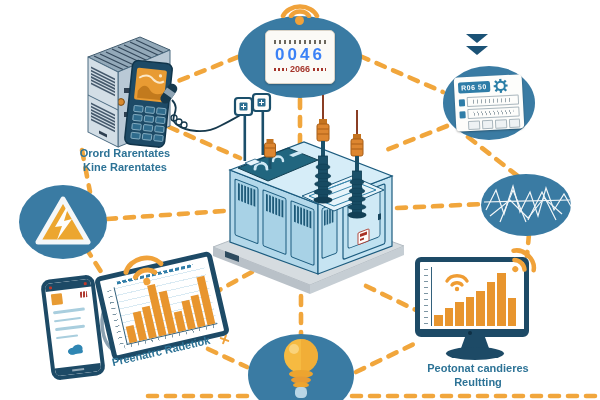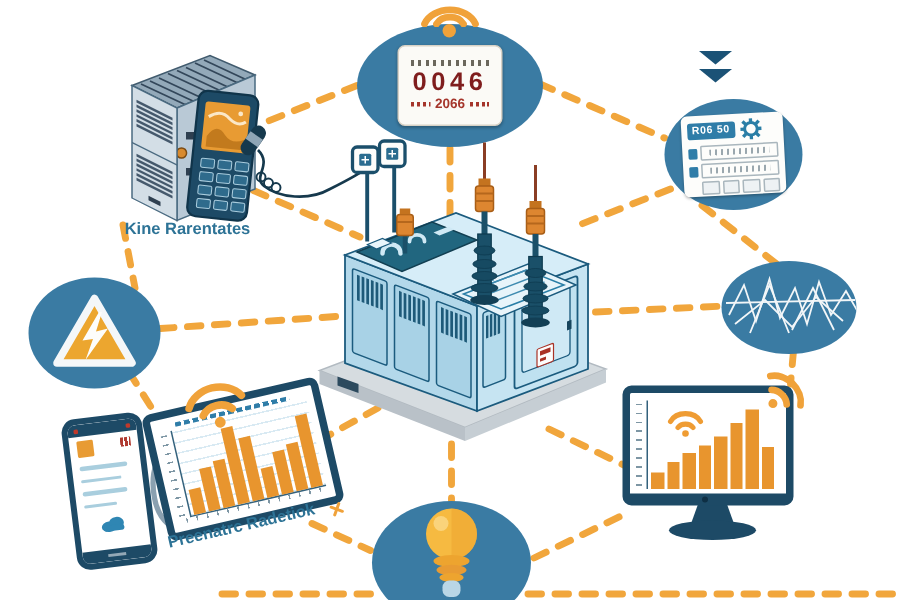--- a/index.html
+++ b/index.html
@@ -9,21 +9,21 @@
   svg{display:block;}
 
   
   .oval{background:#3a7ba3;border-radius:50%;position:absolute;z-index:2;}
 
   
   .meter-oval{left:238px;top:16px;width:124px;height:82px;display:flex;align-items:center;justify-content:center;}
   .meter-display{width:68px;height:52px;background:#fbfaf6;border:1px solid #d8d2c6;border-radius:5px;
     box-shadow:0 1px 2px rgba(0,0,0,.25);display:flex;flex-direction:column;align-items:center;justify-content:center;gap:2px;}
   .meter-ticks{width:52px;height:4px;background:repeating-linear-gradient(90deg,#6b675c 0 2px,transparent 2px 5px);}
-  .meter-reading{font-size:17px;font-weight:bold;letter-spacing:3px;color:#7f1d1d;line-height:1;}
+  .meter-reading{font-size:17px;font-weight:bold;letter-spacing:3px;color:#3b82f6;line-height:1;}
   .meter-sub{display:flex;align-items:center;gap:3px;}
   .meter-dots{width:13px;height:3px;background:repeating-linear-gradient(90deg,#a5352b 0 2px,transparent 2px 4px);}
   .meter-secondary{font-size:9px;font-weight:bold;color:#a5352b;line-height:1;}
   .meter-dot{left:295px;top:16px;width:9px;height:9px;border-radius:50%;background:#f0a23a;z-index:3;}
 
   
   .chevron{width:0;height:0;border-left:11px solid transparent;border-right:11px solid transparent;
     border-top:9px solid #1b5276;position:absolute;z-index:2;}
   .panel-oval{left:443px;top:66px;width:92px;height:74px;display:flex;align-items:center;justify-content:center;}
   .panel-body{width:68px;height:54px;background:#fdfdfb;border-radius:4px;transform:rotate(-3deg);
@@ -230,20 +230,21 @@
     <rect x="-5" y="-2" width="10" height="6" fill="#8fa5b5"></rect>
   </g>
   <g stroke="#16394d" stroke-width="1.3" fill="none">
     <circle cx="96" cy="92" r="3"></circle>
       <circle cx="101" cy="96" r="3"></circle>
       <circle cx="106" cy="99" r="3"></circle>
   </g>
 </svg>
 
 <div class="caption" style="left:55px;top:146px;width:140px;">
+  <div>Orord Rarentates</div>
   <div>Kine Rarentates</div>
 </div>
 
 <div class="oval" style="left:19px;top:185px;width:88px;height:74px;"></div>
 <svg class="abs" style="left:19px;top:185px;z-index:3;" width="88" height="74" viewBox="0 0 88 74">
   <path d="M44,14 L69,57 L19,57 Z" fill="#eca62f" stroke="#f4f7f9" stroke-width="5" stroke-linejoin="round"></path>
   <path d="M47,23 L36,42 L43,41 L38,55 L53,34 L45,36 L49,23 Z" fill="#fdfdfb"></path>
 </svg>
 
 <svg class="abs" style="left:205px;top:85px;z-index:2;" width="205" height="210" viewBox="0 0 205 210">
@@ -475,13 +476,15 @@
     <g stroke="#ef9c33" stroke-width="3.4" stroke-linecap="round" fill="none">
       <path d="M5,13 A11 9 0 0 1 25,13"></path>
       <path d="M10,17 A6 5 0 0 1 20,17"></path>
     </g>
     <circle cx="15" cy="21" r="2.2" fill="#ef9c33"></circle>
   </svg>
 </div>
 <div class="br-dot"></div>
 
 <div class="caption" style="left:403px;top:361px;width:150px;">
+  <div>Peotonat candieres</div>
+  <div>Reultting</div>
 </div>
 
 </body></html>

